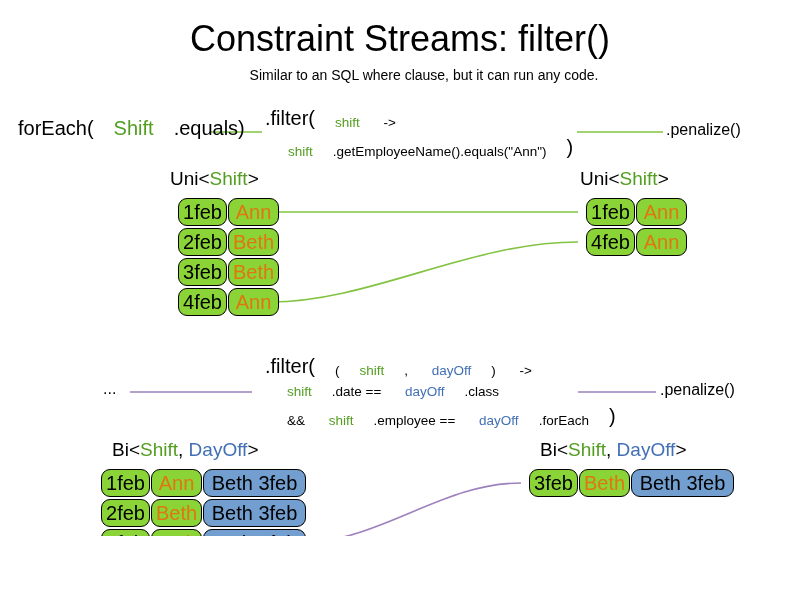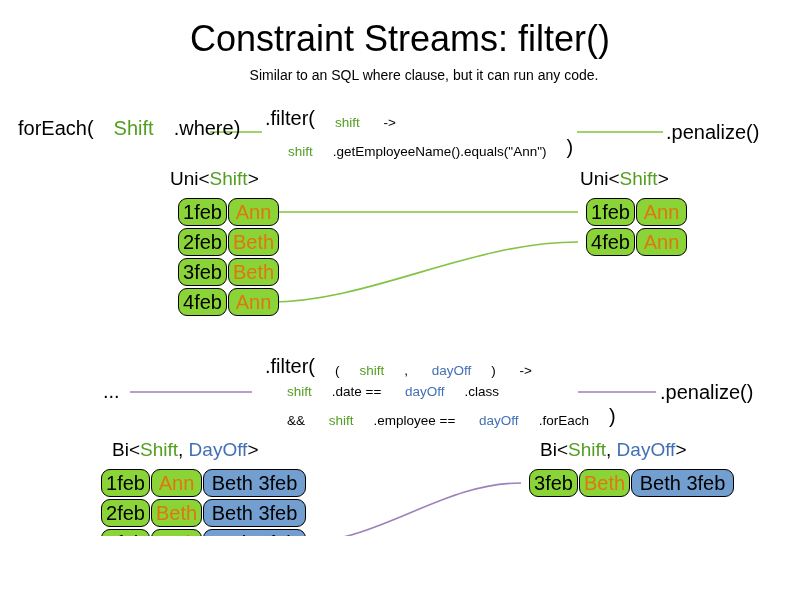--- a/index.html
+++ b/index.html
@@ -11,21 +11,21 @@
     font-size:36px;letter-spacing:0px;}
   .subtitle{position:absolute;top:67px;left:0;width:100%;text-align:center;
     font-size:14px;margin-left:24px;}
   .code{position:absolute;display:flex;align-items:flex-end;white-space:pre;gap:20px;}
   .tok{white-space:pre;}
   .tok.big{font-size:20px;}
   .tok.small{font-size:13.5px;}
   .tok.black{color:#000;}
   .tok.green{color:var(--green_text);}
   .tok.blue{color:var(--blue_text);}
-  .bigtext{position:absolute;font-size:20px;white-space:pre;}
+  .bigtext{position:absolute;font-size:16px;white-space:pre;}
   .tlabel{position:absolute;display:flex;align-items:flex-end;white-space:pre;}
   .tlabel .tok{font-size:19px;}
   .dtable{position:absolute;display:flex;flex-direction:column;gap:2px;}
   .trow{display:flex;gap:1px;height:28px;margin-left:8px;}
   .pill{box-sizing:border-box;border:1.8px solid #000;border-radius:9px;
     display:flex;align-items:center;justify-content:center;
     font-size:20px;line-height:1;padding:0 2px;}
   .pill.c0{width:49px;}
   .pill.c1{width:51px;}
   .pill.c2{width:103px;}
@@ -49,21 +49,21 @@
     <path class="line-green" d="M270,212 L578,212"></path>
     <path class="line-green" d="M270,302 C370,302 470,242 578,242"></path>
     <path class="line-purple" d="M130,392 L252,392"></path>
     <path class="line-purple" d="M578,392 L656,392"></path>
     <path class="line-purple" d="M297,543 C380,543 440,483 521,483"></path>
   </svg>
 
   <div class="title">Constraint Streams: filter()</div>
   <div class="subtitle">Similar to an SQL where clause, but it can run any code.</div>
 
-  <div class="code" style="left:18px;top:117px;"><span class="tok black big">forEach(</span><span class="tok green big">Shift</span><span class="tok black big">.where)</span></div>
+  <div class="code" style="left:18px;top:117px;"><span class="tok black big">forEach(</span><span class="tok green big">Shift</span><span class="tok black big">.equals)</span></div>
   <div class="code" style="left:265px;top:107px;"><span class="tok black big">.filter(</span><span class="tok green small">shift</span><span class="tok black small"> -&gt;</span></div>
   <div class="code" style="left:288px;top:136px;"><span class="tok green small">shift</span><span class="tok black small">.getEmployeeName().equals("Ann")</span><span class="tok black big">)</span></div>
   <div class="bigtext" style="left:666px;top:121px;">.penalize()</div>
 
   <div class="tlabel" style="left:170px;top:168px;"><span class="tok black">Uni&lt;</span><span class="tok green">Shift</span><span class="tok black">&gt;</span></div>
   <div class="tlabel" style="left:580px;top:168px;"><span class="tok black">Uni&lt;</span><span class="tok green">Shift</span><span class="tok black">&gt;</span></div>
 
   <div class="dtable" style="left:170px;top:198px;">
       <div class="trow">
         <span class="pill c0 bg-green fg-black">1feb</span>

